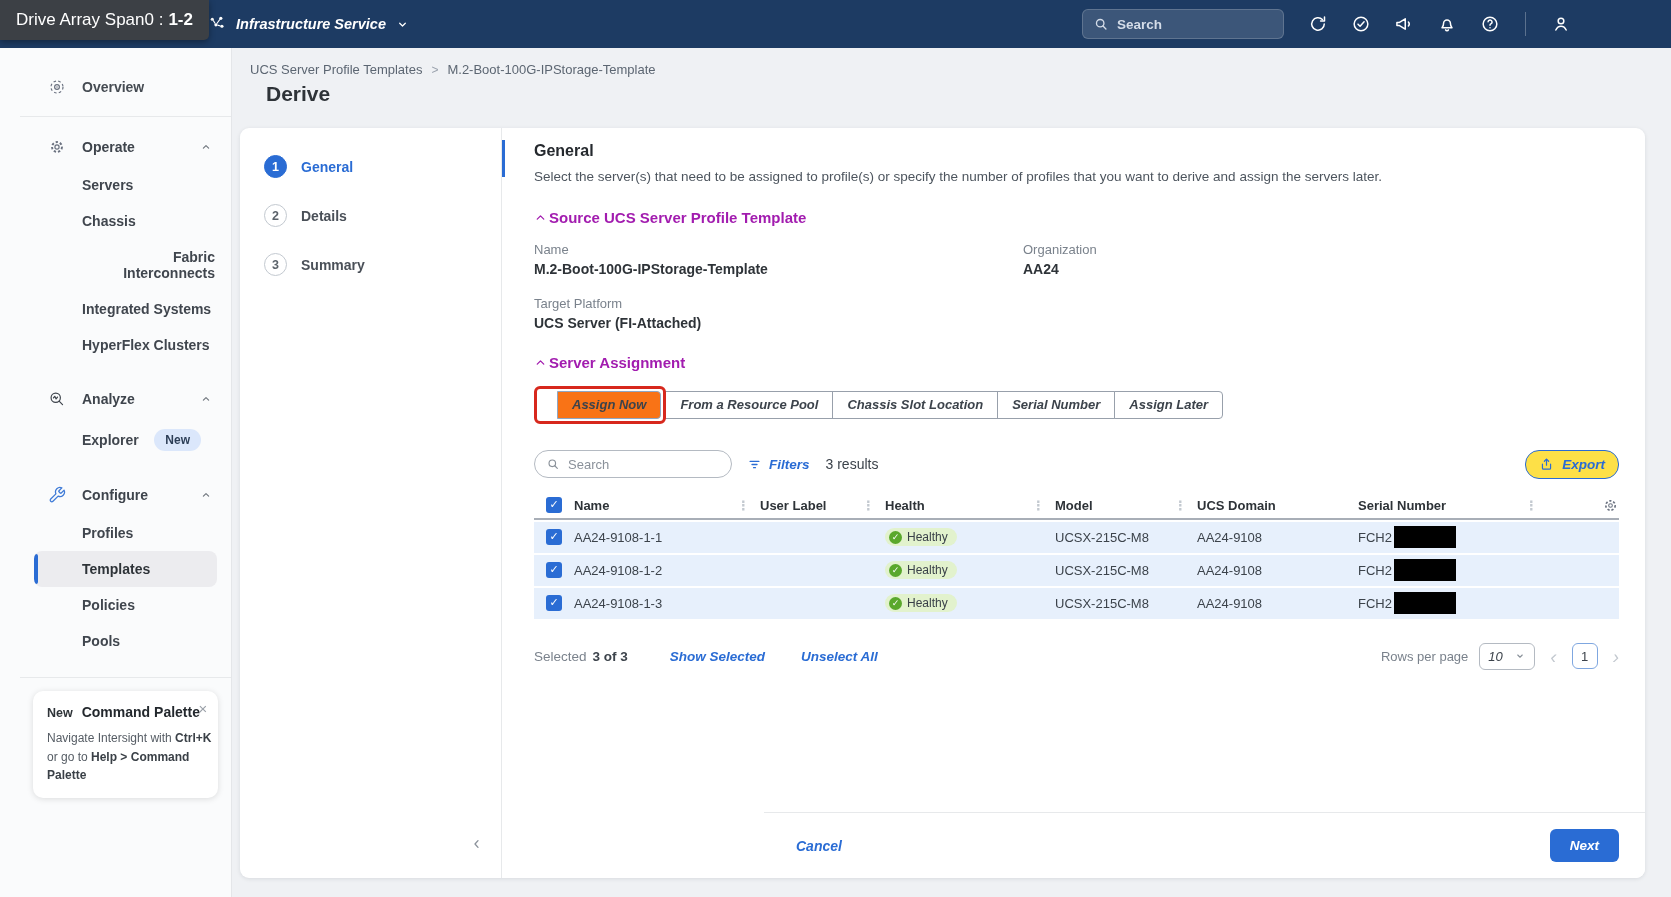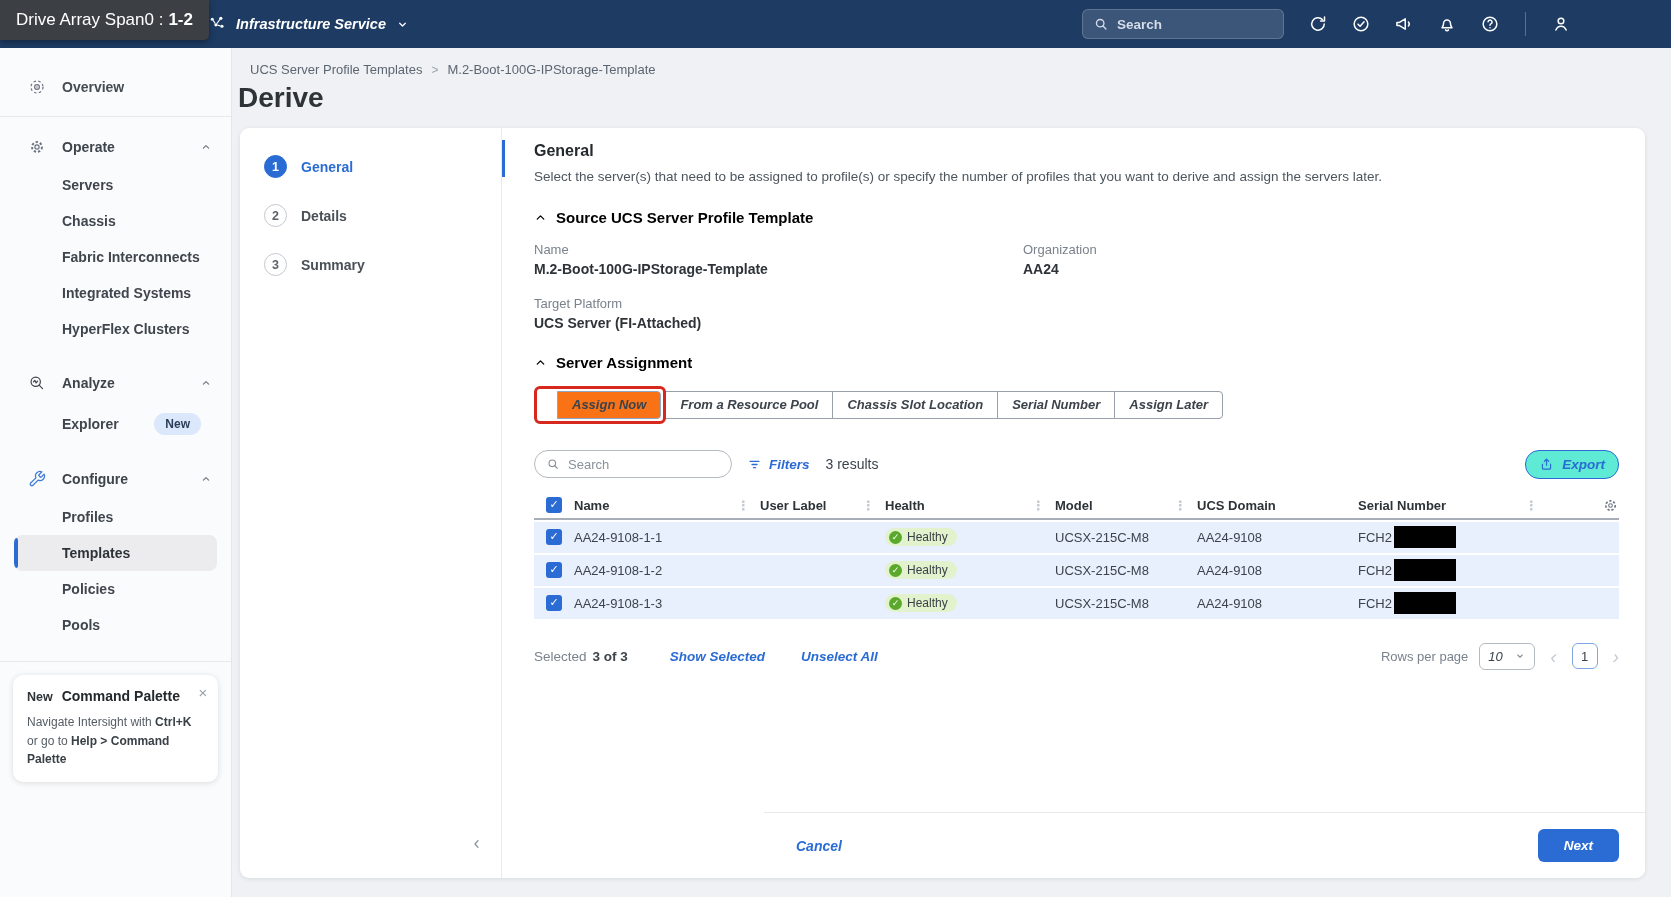--- a/index.html
+++ b/index.html
@@ -23,21 +23,21 @@
     padding:0 10px; gap:8px; }
   .tb-search input { background:transparent; border:none; outline:none; color:#fff;
     font-size:13.5px; font-weight:600; width:140px; }
   .tb-search input::placeholder { color:#d4dce8; }
   .tb-icons { display:flex; align-items:center; gap:23px; margin-left:24px; margin-right:100px; }
   .tb-icons .tb-sep { margin:0 2px; }
   .tb-icons button { color:#fff; }
 
   
   .sidebar { position:absolute; top:48px; left:0; width:232px; bottom:0; background:#fafbfc;
-    border-right:1px solid #e4e6e9; }
+    border-right:1px solid #e4e6e9;padding-left:20px; }
   .nav { padding-top:20px; }
   .srow { display:flex; align-items:center; gap:16px; padding:10px 16px 10px 28px;
     font-size:14px; font-weight:600; color:#454b52; cursor:pointer; }
   .srow .sic { color:#6b7280; }
   .sec-hd { display:flex; align-items:center; gap:16px; padding:11px 18px 11px 28px;
     font-size:14px; font-weight:700; color:#3e444c; cursor:pointer; }
   .sec-hd .chev { margin-left:auto; color:#70767e; }
   .child { display:flex; align-items:center; padding:10px 16px 10px 62px; font-size:14px;
     font-weight:600; color:#40464e; cursor:pointer;text-align:right; }
   .child.active { margin:0 14px; padding:10px 16px 10px 48px; background:#ececef;
@@ -54,42 +54,42 @@
   .cp-title { font-size:14px; font-weight:700; color:#23282d; }
   .cp-close { position:absolute; right:11px; top:9px; color:#9aa0a8; font-size:15px; }
   .cp-body { margin-top:9px; font-size:12px; color:#555c64; line-height:1.55; width:172px; }
   .cp-body b { color:#3a4047; }
 
   
   .main { position:absolute; left:232px; top:48px; right:0; bottom:0; background:#eff1f4; }
   .crumbs { padding:14px 0 0 18px; font-size:13px; color:#5c6672; display:flex; gap:9px; align-items:center; }
   .crumbs .sep { color:#9aa2ad; font-size:12px; }
   .crumbs .lnk { cursor:pointer; }
-  .page-title { margin:5px 0 0 6px; font-size:28px; font-weight:700; color:#2e3338; }
+  .page-title { margin:5px 0 0 34px; font-size:21px; font-weight:700; color:#2e3338; }
 
   .card { position:absolute; left:8px; top:80px; right:26px; bottom:19px; background:#fff;
     border-radius:9px; box-shadow:0 1px 4px rgba(20,30,40,.10); display:flex; overflow:hidden; }
 
   
   .steps-col { width:262px; border-right:1px solid #e7e9eb; padding-top:14px; position:relative; flex:none; }
   .step { display:flex; align-items:center; gap:14px; padding:13px 24px; cursor:pointer; }
   .step-num { width:23px; height:23px; border-radius:50%; border:1px solid #c3c9d0; color:#5c636b;
     font-size:12.5px; font-weight:600; display:flex; align-items:center; justify-content:center; flex:none; }
   .step-label { font-size:14px; font-weight:600; color:#4a5058; }
   .step.active .step-num { background:#2a6cd4; border-color:#2a6cd4; color:#fff; }
   .step.active .step-label { color:#2a6cd4; font-weight:700; }
   .collapse-btn { position:absolute; bottom:26px; right:16px; color:#8a919a; }
 
   
   .content-col { flex:1; position:relative; }
   .content-col::before { content:""; position:absolute; left:0; top:12px; width:3px; height:37px; background:#2a6cd4; }
   .content-scroll { padding:14px 26px 0 32px; height:calc(100% - 66px); overflow:hidden; }
   .c-heading { font-size:16px; font-weight:700; color:#25292e; }
   .c-desc { margin-top:7px; font-size:13.5px; color:#4d555e; line-height:1.55; max-width:1120px; }
-  .sec-title { margin-top:21px; display:flex; align-items:center; gap:9px; color:#000000;
+  .sec-title { margin-top:21px; display:flex; align-items:center; gap:2px; color:#a21caf;
     font-size:15px; font-weight:700; cursor:pointer; }
   .fields { margin-top:16px; display:grid; grid-template-columns:489px 1fr; row-gap:19px; }
   .f-label { font-size:13px; color:#7a828c; margin-bottom:4px; }
   .f-value { font-size:14px; font-weight:700; color:#2e3338; }
 
   
   .tabs { margin-top:15px; display:flex; align-items:center; }
   .tab { height:28px; padding:0 14px; background:#fff; border:1px solid #98a0ab; font-size:13px;
     font-weight:600; color:#3c434b; display:flex; align-items:center; margin-left:-1px; }
   .tabs .tab:nth-child(2) { border-radius:0; }
@@ -100,21 +100,21 @@
   
   .toolbar { margin-top:26px; display:flex; align-items:center; }
   .search-box { width:198px; height:28px; border:1px solid #b4bac2; border-radius:14px;
     display:flex; align-items:center; padding:0 11px; gap:8px; color:#8a919a; background:#fff; }
   .search-box input { border:none; outline:none; font-size:13px; color:#3c434b; width:140px; background:transparent; }
   .search-box input::placeholder { color:#8a919a; }
   .filters { margin-left:15px; display:flex; align-items:center; gap:7px; color:#2a6cd4;
     font-weight:700; font-size:13.5px; }
   .results { margin-left:16px; font-size:14px; color:#3c434b; }
   .export-btn { margin-left:auto; display:flex; align-items:center; gap:8px; border:1px solid #2a6cd4;
-    color:#2a6cd4; border-radius:14px; height:29px; padding:0 13px; font-weight:700; font-size:13.5px; background:#5eead4; }
+    color:#2a6cd4; border-radius:14px; height:29px; padding:0 13px; font-weight:700; font-size:13.5px; background:#fde047; }
 
   
   .table { margin-top:14px; }
   .thead, .trow { display:flex; align-items:center; }
   .thead { height:27px; border-bottom:2px solid #a8aeb7; }
   .th { display:flex; align-items:center; justify-content:space-between; font-size:13px;
     font-weight:700; color:#2e3338; padding-right:10px; }
   .dots { color:#c3c9d0; font-size:13px; font-family:"DejaVu Sans",sans-serif; cursor:pointer; }
   .c-check { width:40px; } .c-name { width:186px; } .c-user { width:125px; } .c-health { width:170px; }
   .c-model { width:142px; } .c-domain { width:161px; } .c-serial { width:190px; }
@@ -143,21 +143,21 @@
   .pg-prev, .pg-next { margin-left:15px; color:#c2c8cf; font-size:19px; line-height:1; }
   .pg-page { margin-left:15px; width:26px; height:26px; border:1px solid #7fa7e0; border-radius:6px;
     display:flex; align-items:center; justify-content:center; font-size:13px; color:#3c434b; background:#fff; }
   .pg-next { margin-left:15px; }
 
   
   .cfooter { position:absolute; left:262px; right:0; bottom:0; height:66px; border-top:1px solid #e7e9eb;
     display:flex; align-items:center; padding:0 26px 0 32px; background:#fff; }
   .cancel-btn { color:#2a6cd4; font-weight:700; font-size:14px; }
   .next-btn { margin-left:auto; background:#2a6cd4; color:#fff; font-weight:700; font-size:13.5px;
-    padding:9px 26px; border-radius:6px; }
+    padding:9px 20px; border-radius:6px; }
 </style>
 </head>
 <body>
 
 <header class="topbar">
   <div class="drive-tooltip">
     <span>Drive Array Span0 :</span>
     <b>1-2</b>
   </div>
   <div class="logo">ight</div>

